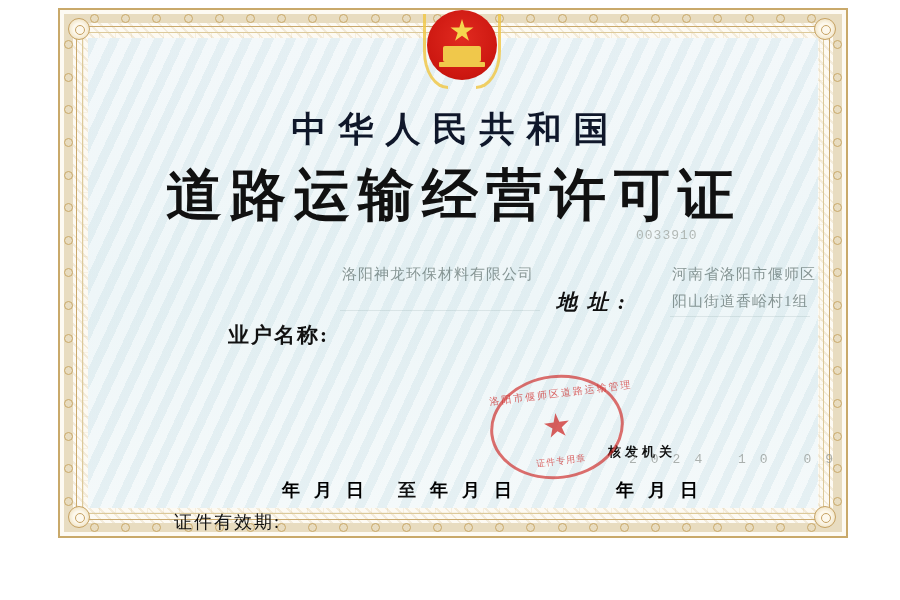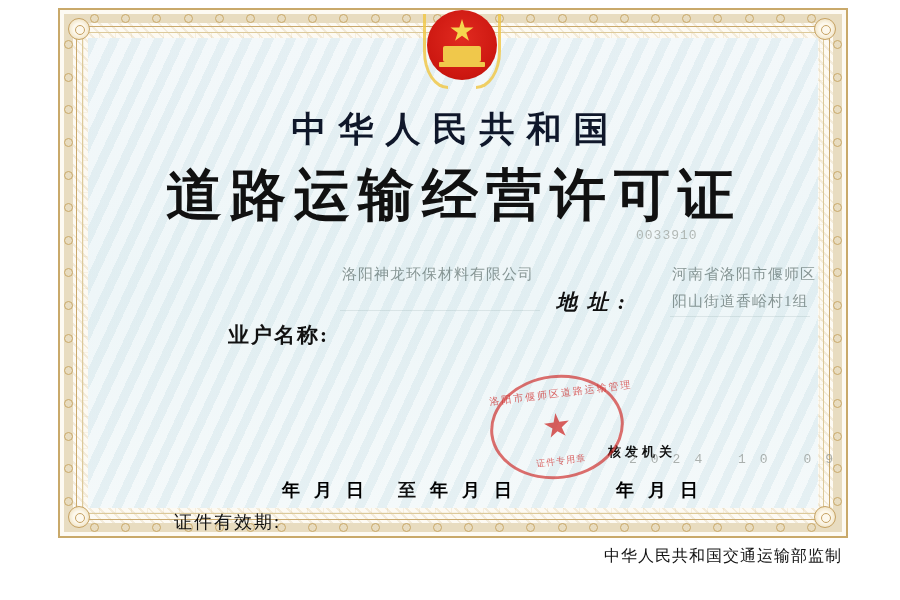--- a/index.html
+++ b/index.html
@@ -578,15 +578,14 @@
     <span>年</span><span>月</span><span>日</span>
   </div>
   <div class="zhi">至</div>
   <div class="date-group dg-2">
     <span>年</span><span>月</span><span>日</span>
   </div>
   <div class="date-group dg-3">
     <span>年</span><span>月</span><span>日</span>
   </div>
 
-  <div class="footer-note">中华人民共和国交通运输部监制</div>
 
 </div>
 
 </body></html>

